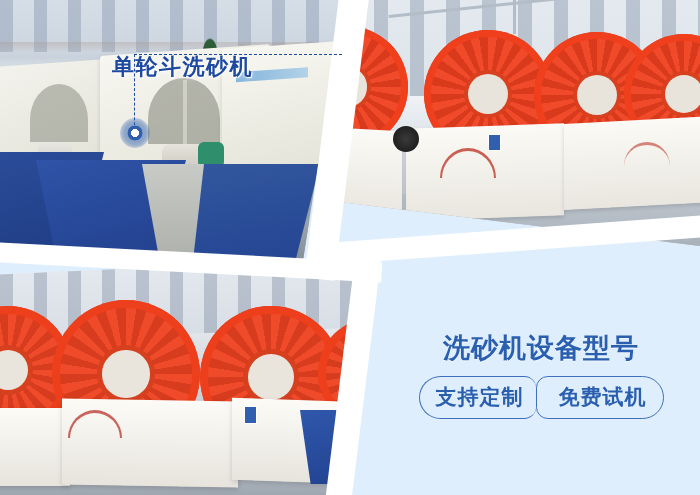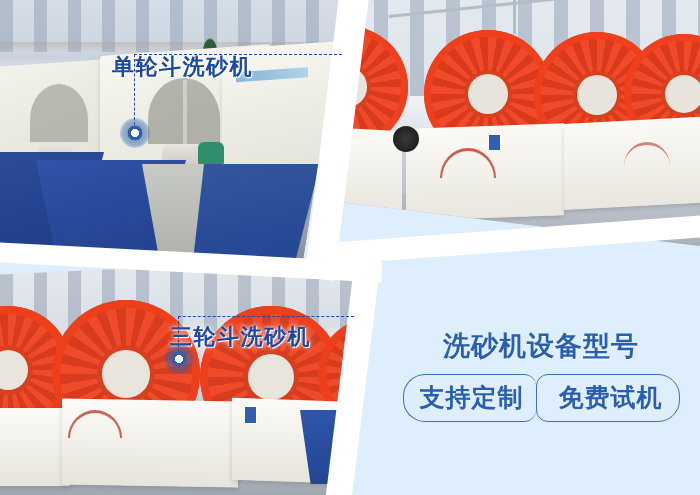--- a/index.html
+++ b/index.html
@@ -194,21 +194,21 @@
     display:flex; flex-direction:column; align-items:center; justify-content:center;
     gap: 10px; padding-left: 26px;
   }
   #br-title{
     font-size: 27px; font-weight: 700; letter-spacing: 1px;
     color:#2a5fb0; font-family:"DejaVu Sans","Liberation Sans",sans-serif;
     text-shadow: 0 1px 0 rgba(255,255,255,.6);
   }
   #pill-group{ display:flex; }
   .pill{
-    font-size: 25px; color:#2a5fb0; font-weight:600;
+    font-size: 21px; color:#2a5fb0; font-weight:600;
     padding: 6px 16px 7px;
     border: 1.6px solid #3f6fbc;
     letter-spacing:1px;
   }
   #pill-left { border-radius: 22px 12px 12px 22px; border-right:none; padding-right:12px;}
   #pill-right{ border-radius: 12px 22px 22px 12px; border-left:1.6px solid #3f6fbc; padding-left:22px;}
 
   
   .callout { position:absolute; }
   .callout .cap{
@@ -317,20 +317,14 @@
   </div>
 
   <div class="callout" id="c1">
     <div class="cap">单轮斗洗砂机</div>
     <div class="dash-h" id="c1-dash-h"></div>
     <div class="dash-v" id="c1-dash-v"></div>
     <div class="hot" id="c1-hot"></div>
   </div>
 
 
-  <div class="callout" id="c3">
-    <div class="cap">三轮斗洗砂机</div>
-    <div class="dash-h" id="c3-dash-h"></div>
-    <div class="dash-v" id="c3-dash-v"></div>
-    <div class="hot" id="c3-hot"></div>
-  </div>
 
 </div>
 
 </body></html>

